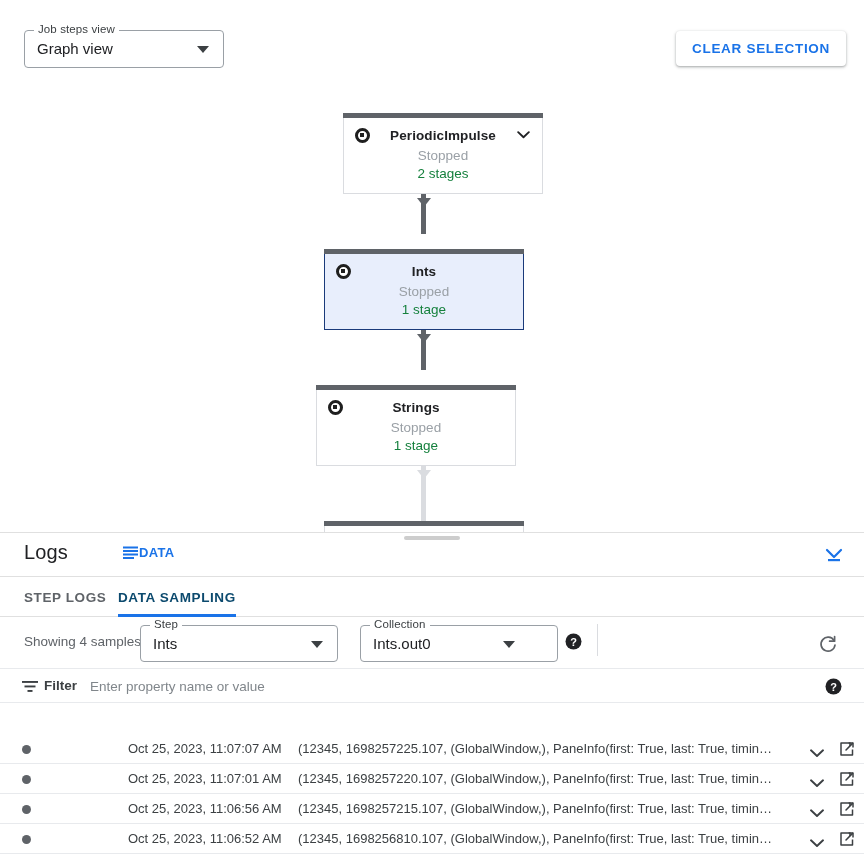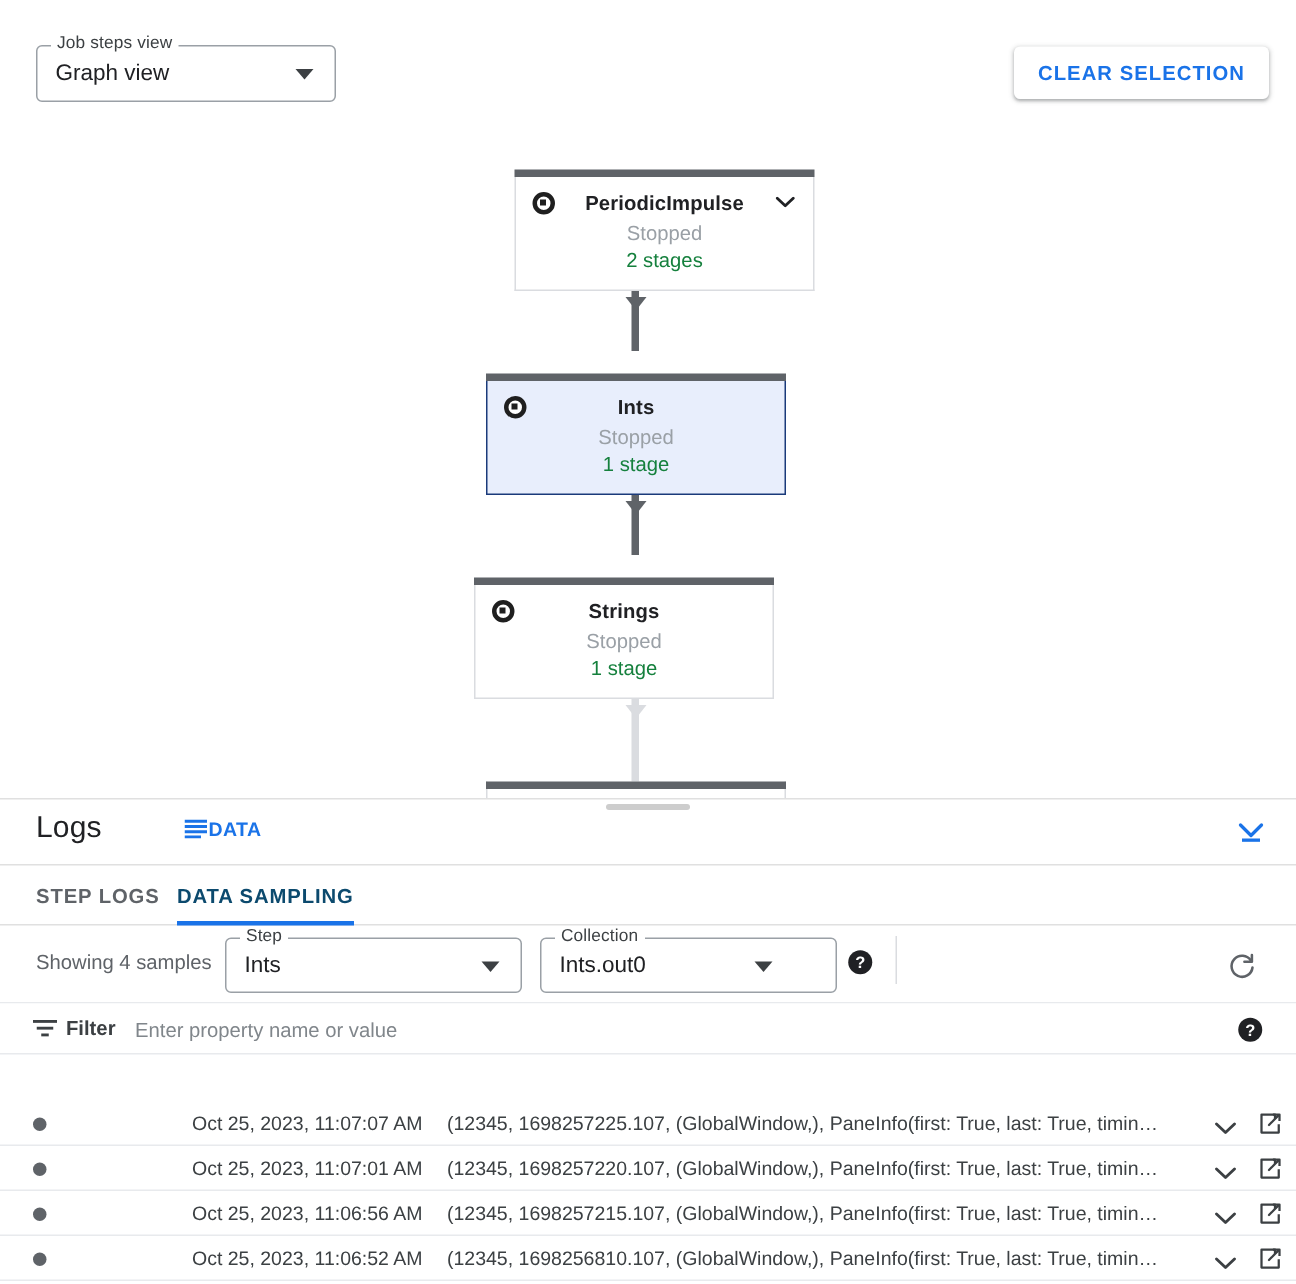--- a/index.html
+++ b/index.html
@@ -260,21 +260,21 @@
     left: 0; top: 84px; right: 0; height: 52px;
     border-bottom: 1px solid #e8eaed;
   }
   .samples-text {
     position: absolute;
     left: 24px; top: 17px;
     font-size: 13.5px;
     color: #5f6368;
     white-space: nowrap;
   }
-  #step-select { left: 150px; top: 8px; width: 198px; height: 37px; }
+  #step-select { left: 140px; top: 8px; width: 198px; height: 37px; }
   #step-select .field-value { top: 9px; }
   #step-select .caret-down { right: 14px; top: 15px; }
   #collection-select { left: 360px; top: 8px; width: 198px; height: 37px; }
   #collection-select .field-value { top: 9px; }
   #collection-select .caret-down { right: 42px; top: 15px; }
 
   .help-icon {
     position: absolute;
     width: 17px; height: 17px;
     cursor: pointer;

